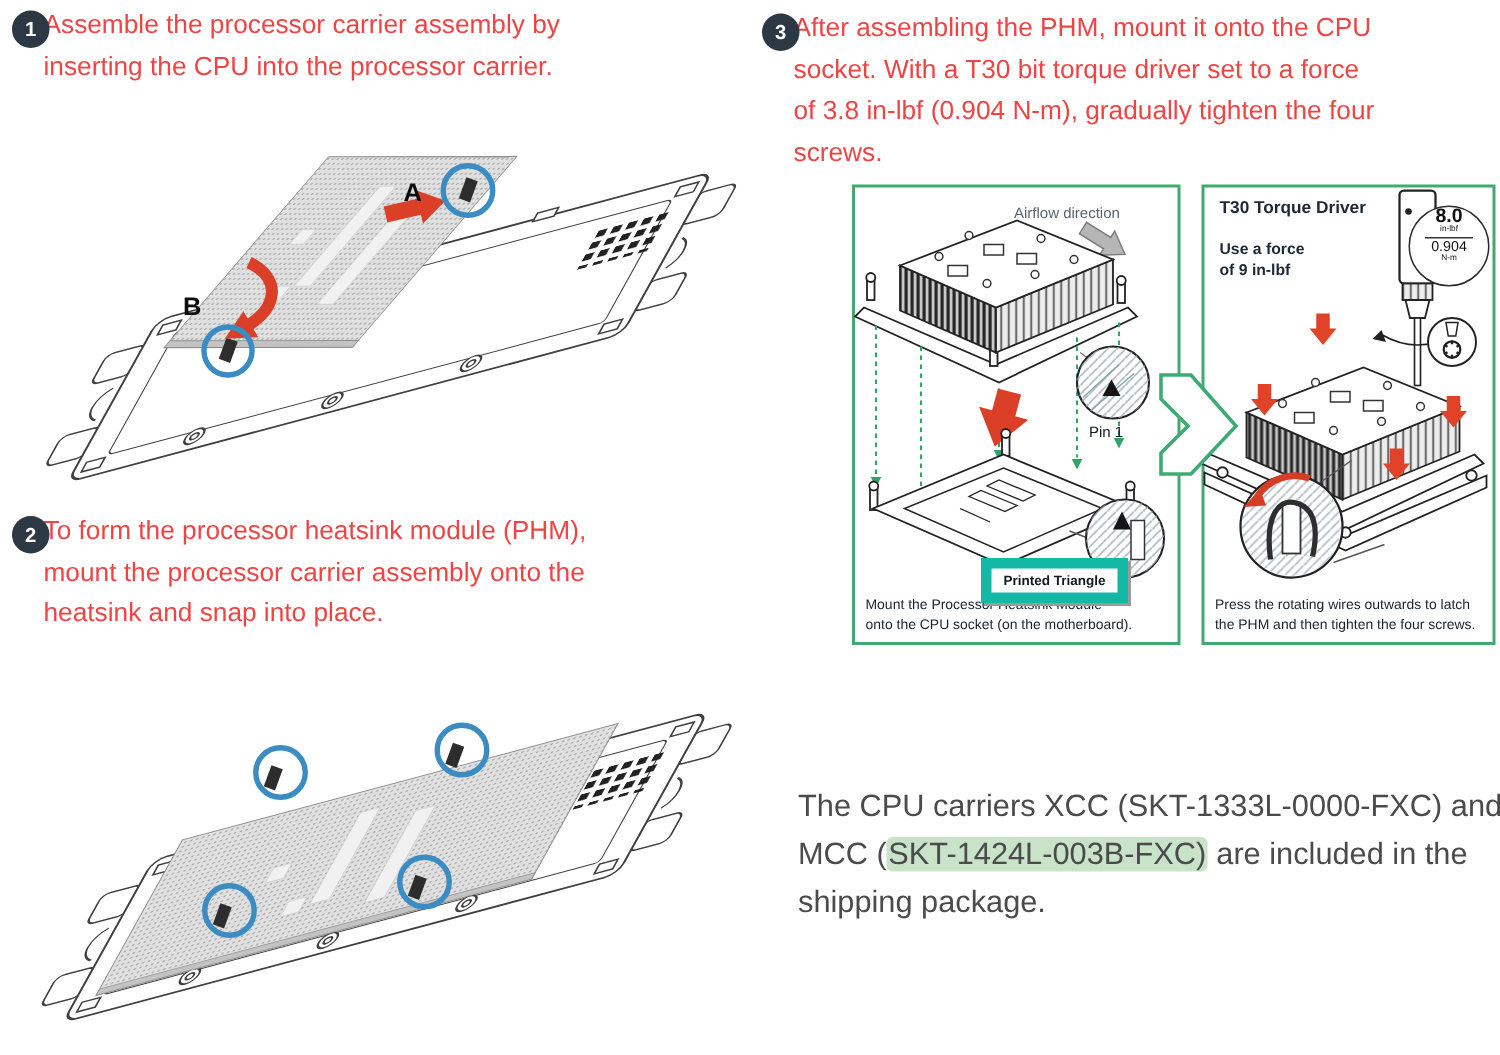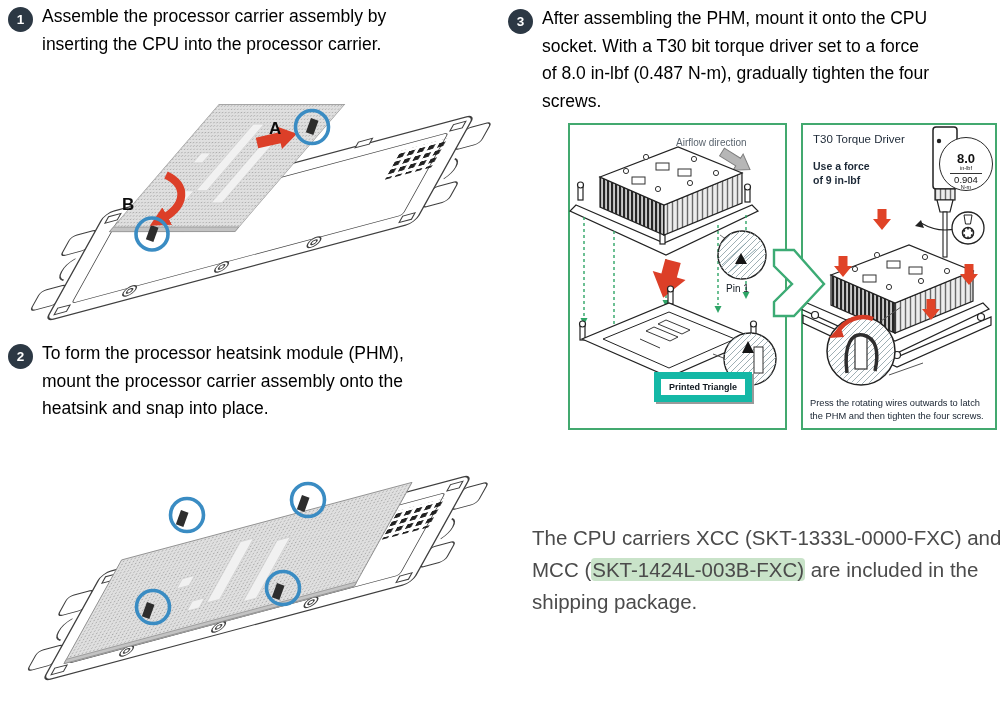--- a/index.html
+++ b/index.html
@@ -3,37 +3,37 @@
 <meta charset="utf-8">
 <style>
   html,body{margin:0;padding:0;background:#fff}
   .page{position:relative;width:1000px;height:703px;background:#fff;overflow:hidden;
         font-family:"Liberation Sans","DejaVu Sans",sans-serif;color:#414141}
   .abs{position:absolute}
   .step{position:absolute}
   .badge{position:absolute;left:0;top:4px;width:25px;height:25px;border-radius:50%;
          background:#2c3844;color:#fff;font-size:13.5px;font-weight:bold;
          display:flex;align-items:center;justify-content:center}
-  .stext{margin-left:34px;white-space:pre-line;font-size:17.5px;line-height:27.5px;color:#000000}
+  .stext{margin-left:21px;white-space:pre-line;font-size:17.5px;line-height:27.5px;color:#ef4444}
   .panel{position:absolute;top:123px;height:307px;background:#fff;border:2px solid #43a96f;
          box-sizing:border-box;z-index:1}
   .panel svg{position:absolute;left:0;top:0}
   .plabel{position:absolute;color:#5a646e;font-size:10px}
   .pbold{font-weight:normal;color:#101820}
-  .ptitle{position:absolute;left:10px;top:8px;width:120px;font-size:11.5px;font-weight:normal;color:#1c2836}
+  .ptitle{position:absolute;left:10px;top:8px;width:120px;font-size:11.5px;font-weight:bold;color:#1c2836}
   .pforce{position:absolute;left:10px;top:34px;font-size:10.5px;font-weight:bold;color:#1c2836;
           white-space:pre-line;line-height:14px}
   .pcap{position:absolute;left:7px;bottom:5px;right:4px;font-size:9.3px;font-weight:normal;
         color:#16212f;white-space:pre-line;line-height:13px}
   .ptri{position:absolute;left:84px;top:247px;width:84px;height:16px;background:#fff;
         border:7px solid #14b8a6;box-shadow:2px 2px 0 #9a9a9a;display:flex;align-items:center;
         justify-content:center;font-size:9px;font-weight:bold;color:#101820;z-index:3}
   .dialbadge{position:absolute;left:136px;top:12px;width:54px;height:54px;border-radius:50%;
         background:#fff;border:1.6px solid #2a2a2a;box-sizing:border-box;display:flex;
-        flex-direction:column;align-items:center;justify-content:flex-end;z-index:2;color:#111}
+        flex-direction:column;align-items:center;justify-content:flex-start;z-index:2;color:#111}
   .bval1{font-size:13px;font-weight:bold;line-height:12px}
   .bunit{font-size:5.5px;line-height:6px}
   .bdiv{width:60%;border-top:1px solid #333;margin:1.5px 0}
   .bval2{font-size:9.5px;font-weight:normal;line-height:9px}
   .footer{position:absolute;left:516px;top:506px;width:478px;margin:16px;font-size:20.5px;
           line-height:32px;color:#4b4b4b;white-space:pre-line}
   .hl{background:#c9e3c9;border-radius:4px;padding:0 1px}
   .greenarrow{position:absolute;left:770px;top:246px;z-index:5}
   svg{overflow:visible}
 </style>
@@ -179,21 +179,21 @@
       <circle cx="298" cy="72" r="16.5"></circle>
       <circle cx="273" cy="160" r="16.5"></circle>
       <circle cx="143" cy="179" r="16.5"></circle>
     </g>
   </svg>
 
   <div class="step" style="left:508px;top:5px;width:490px">
     <span class="badge">3</span>
     <div class="stext">After assembling the PHM, mount it onto the CPU
 socket. With a T30 bit torque driver set to a force
-of 8.0 in-lbf (0.487 N-m), gradually tighten the four
+of 3.8 in-lbf (0.904 N-m), gradually tighten the four
 screws.</div>
   </div>
 
   <div class="panel" style="left:568px;width:219px">
     <svg width="215" height="303" viewBox="0 0 215 303">
       <defs>
         <pattern id="find-c" width="4" height="8" patternUnits="userSpaceOnUse">
           <rect width="4" height="8" fill="#c9c9c9"></rect>
             <rect x="1" width="2.1" height="8" fill="#262626"></rect>
         </pattern>
@@ -282,20 +282,22 @@
         <g clip-path="url(#clip-tri)">
           <rect x="154" y="208" width="52" height="52" fill="url(#hatch-c)"></rect>
           <rect x="184" y="222" width="9" height="26" fill="#fff" stroke="#333"></rect>
           <polygon points="172,228 184,228 178,216" fill="#151515"></polygon>
         </g>
       </g>
     </svg>
     <div class="plabel" style="left:106px;top:12px">Airflow direction</div>
     <div class="plabel pbold" style="left:156px;top:158px">Pin 1</div>
     <div class="ptri">Printed Triangle</div>
+    <div class="pcap">Mount the Processor Heatsink Module
+onto the CPU socket (on the motherboard).</div>
   </div>
 
   <svg class="greenarrow" width="58" height="74" viewBox="0 0 58 74">
     <path d="M4,4 L24,4 L54,38 L24,70 L4,70 L4,56 L22,38 L4,20 Z" fill="#fff" stroke="#3cab74" stroke-width="2.4"></path>
   </svg>
 
   <div class="panel" style="left:801px;width:196px">
     <svg width="192" height="303" viewBox="0 0 192 303">
       <defs>
         <pattern id="find-d" width="4" height="8" patternUnits="userSpaceOnUse">

